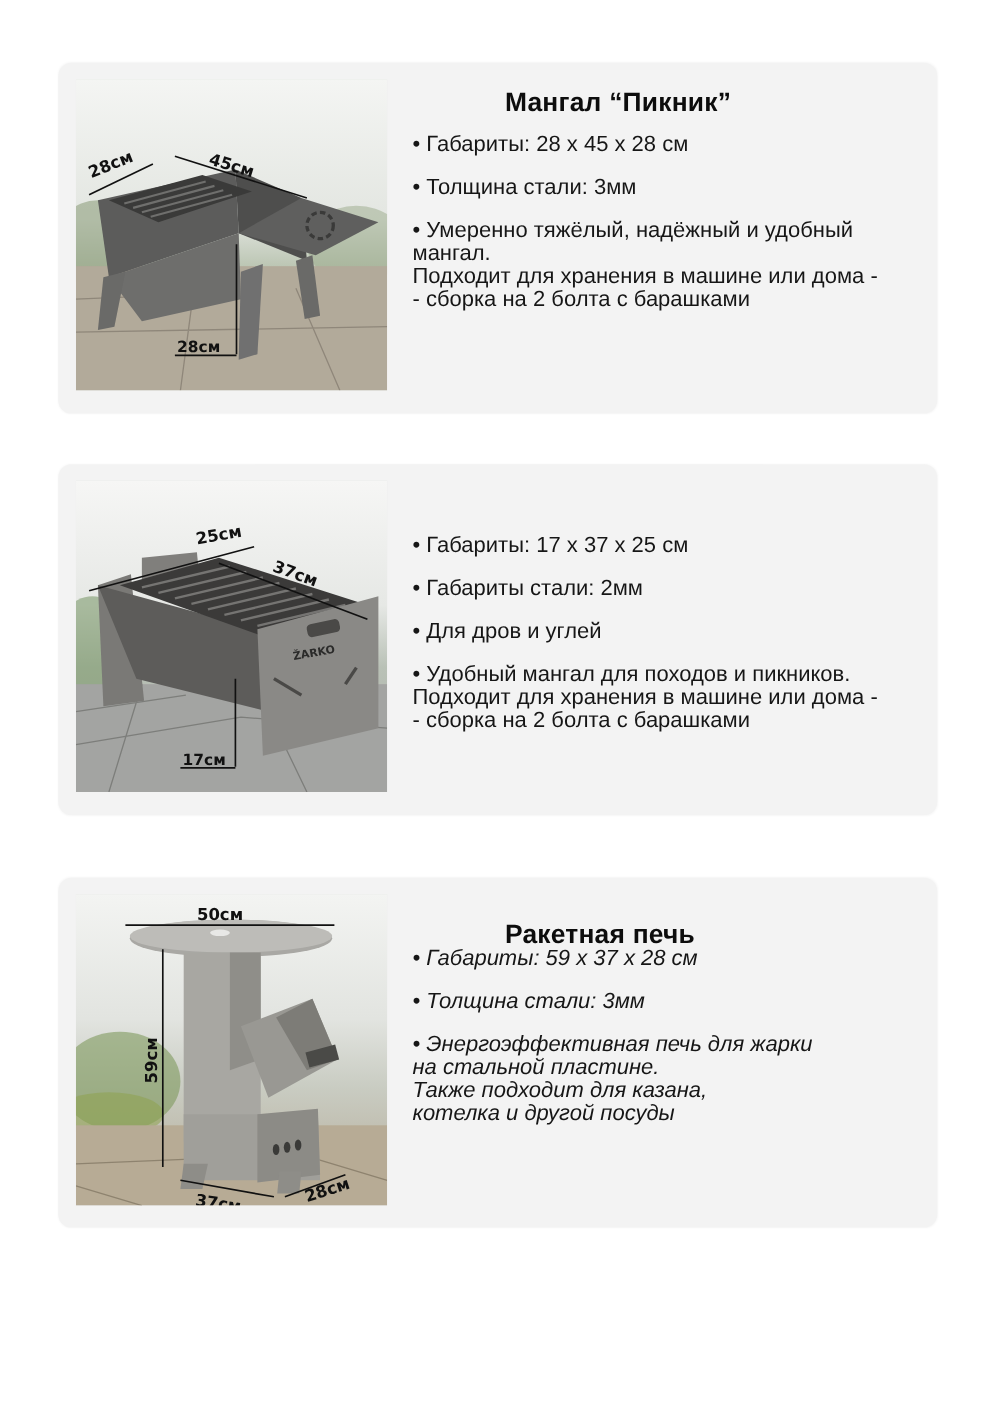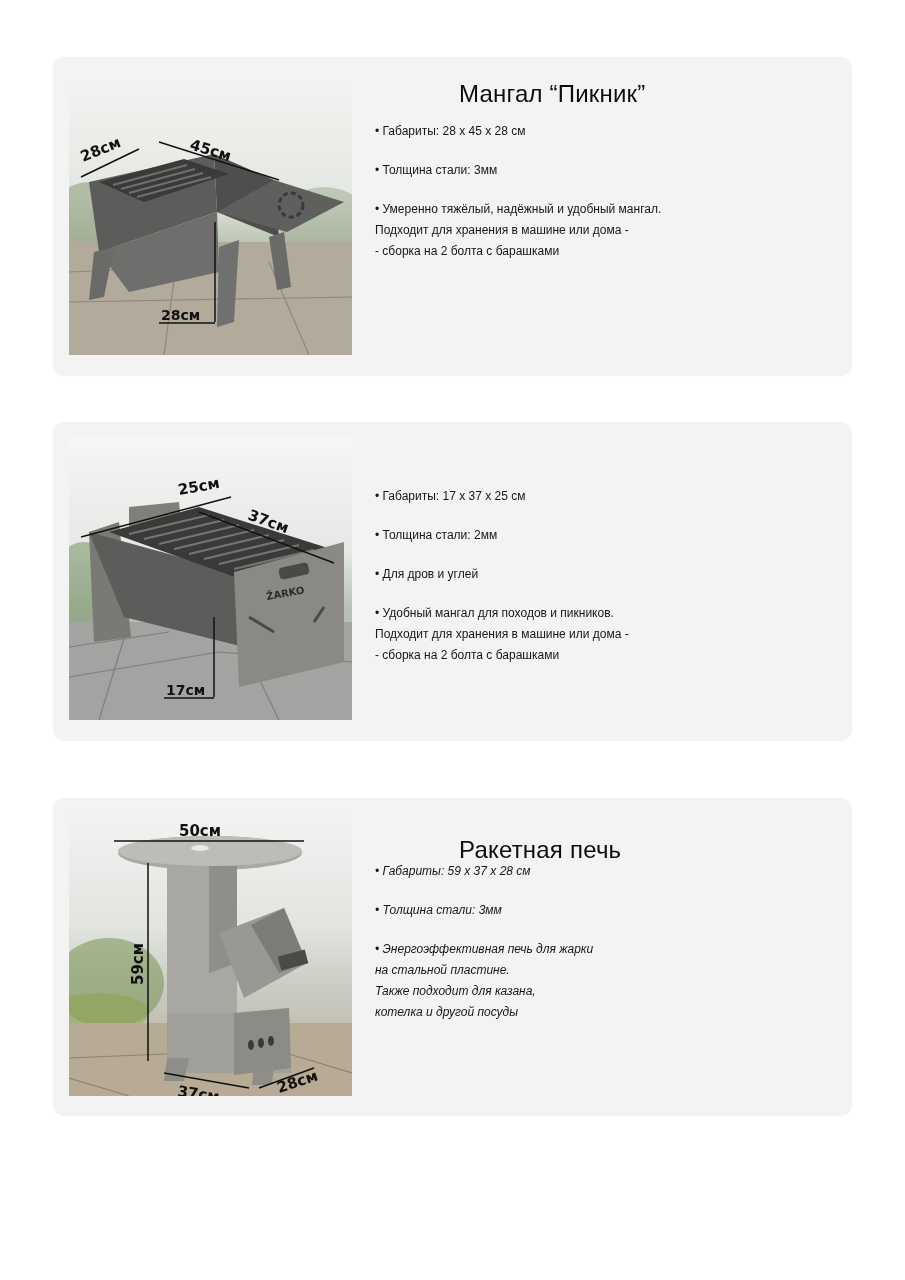--- a/index.html
+++ b/index.html
@@ -12,26 +12,26 @@
     position: absolute; left: 53px; width: 799px;
     background: #f3f3f3; border-radius: 12px;
     box-shadow: 0 0 2px rgba(0,0,0,0.04);
   }
   .card .photo {
     position: absolute; left: 16px; top: 15px; width: 283px; height: 283px;
     overflow: hidden; background: #e9ebe8;
   }
   .card .photo svg { display: block; width: 283px; height: 283px; }
   .card .title {
-    position: absolute; left: 406px; font-weight: normal; font-size: 24px;
+    position: absolute; left: 406px; font-weight: bold; font-size: 24px;
     letter-spacing: 0.2px; white-space: nowrap; color: #0d0d0d;
   }
   .card .specs { position: absolute; left: 322px; width: 470px; }
   .spec {
-    font-size: 12px; line-height: 21px; color: #161616; white-space: pre-line;
+    font-size: 20px; line-height: 21px; color: #161616; white-space: pre-line;
     margin: 0 0 18px 0;
   }
   .dim-label {
     font-family: "DejaVu Sans", sans-serif; font-weight: bold; fill: #111;
   }
 </style>
 </head>
 <body>
 
 <div class="card" style="top:57px;height:319px;">
@@ -140,21 +140,21 @@
         <line x1="145" y1="180" x2="145" y2="260"></line>
         <line x1="95" y1="261" x2="145" y2="261"></line>
       </g>
       <text class="dim-label" x="110" y="58" font-size="15" transform="rotate(-10 110 58)">25см</text>
       <text class="dim-label" x="178" y="82" font-size="15" transform="rotate(20 178 82)">37см</text>
       <text class="dim-label" x="97" y="258" font-size="14">17см</text>
     </svg>
   </div>
   <div class="specs" style="top:64px;">
     <p class="spec">• Габариты: 17 х 37 х 25 см</p>
-    <p class="spec">• Толщина стали: 2мм</p>
+    <p class="spec">• Габариты стали: 2мм</p>
     <p class="spec">• Для дров и углей</p>
     <p class="spec">• Удобный мангал для походов и пикников.
  Подходит для хранения в машине или дома -
 - сборка на 2 болта с барашками</p>
   </div>
 </div>
 
 <div class="card" style="top:798px;height:318px;">
   <div class="photo">
     <svg viewBox="0 0 283 283" xmlns="http://www.w3.org/2000/svg">

